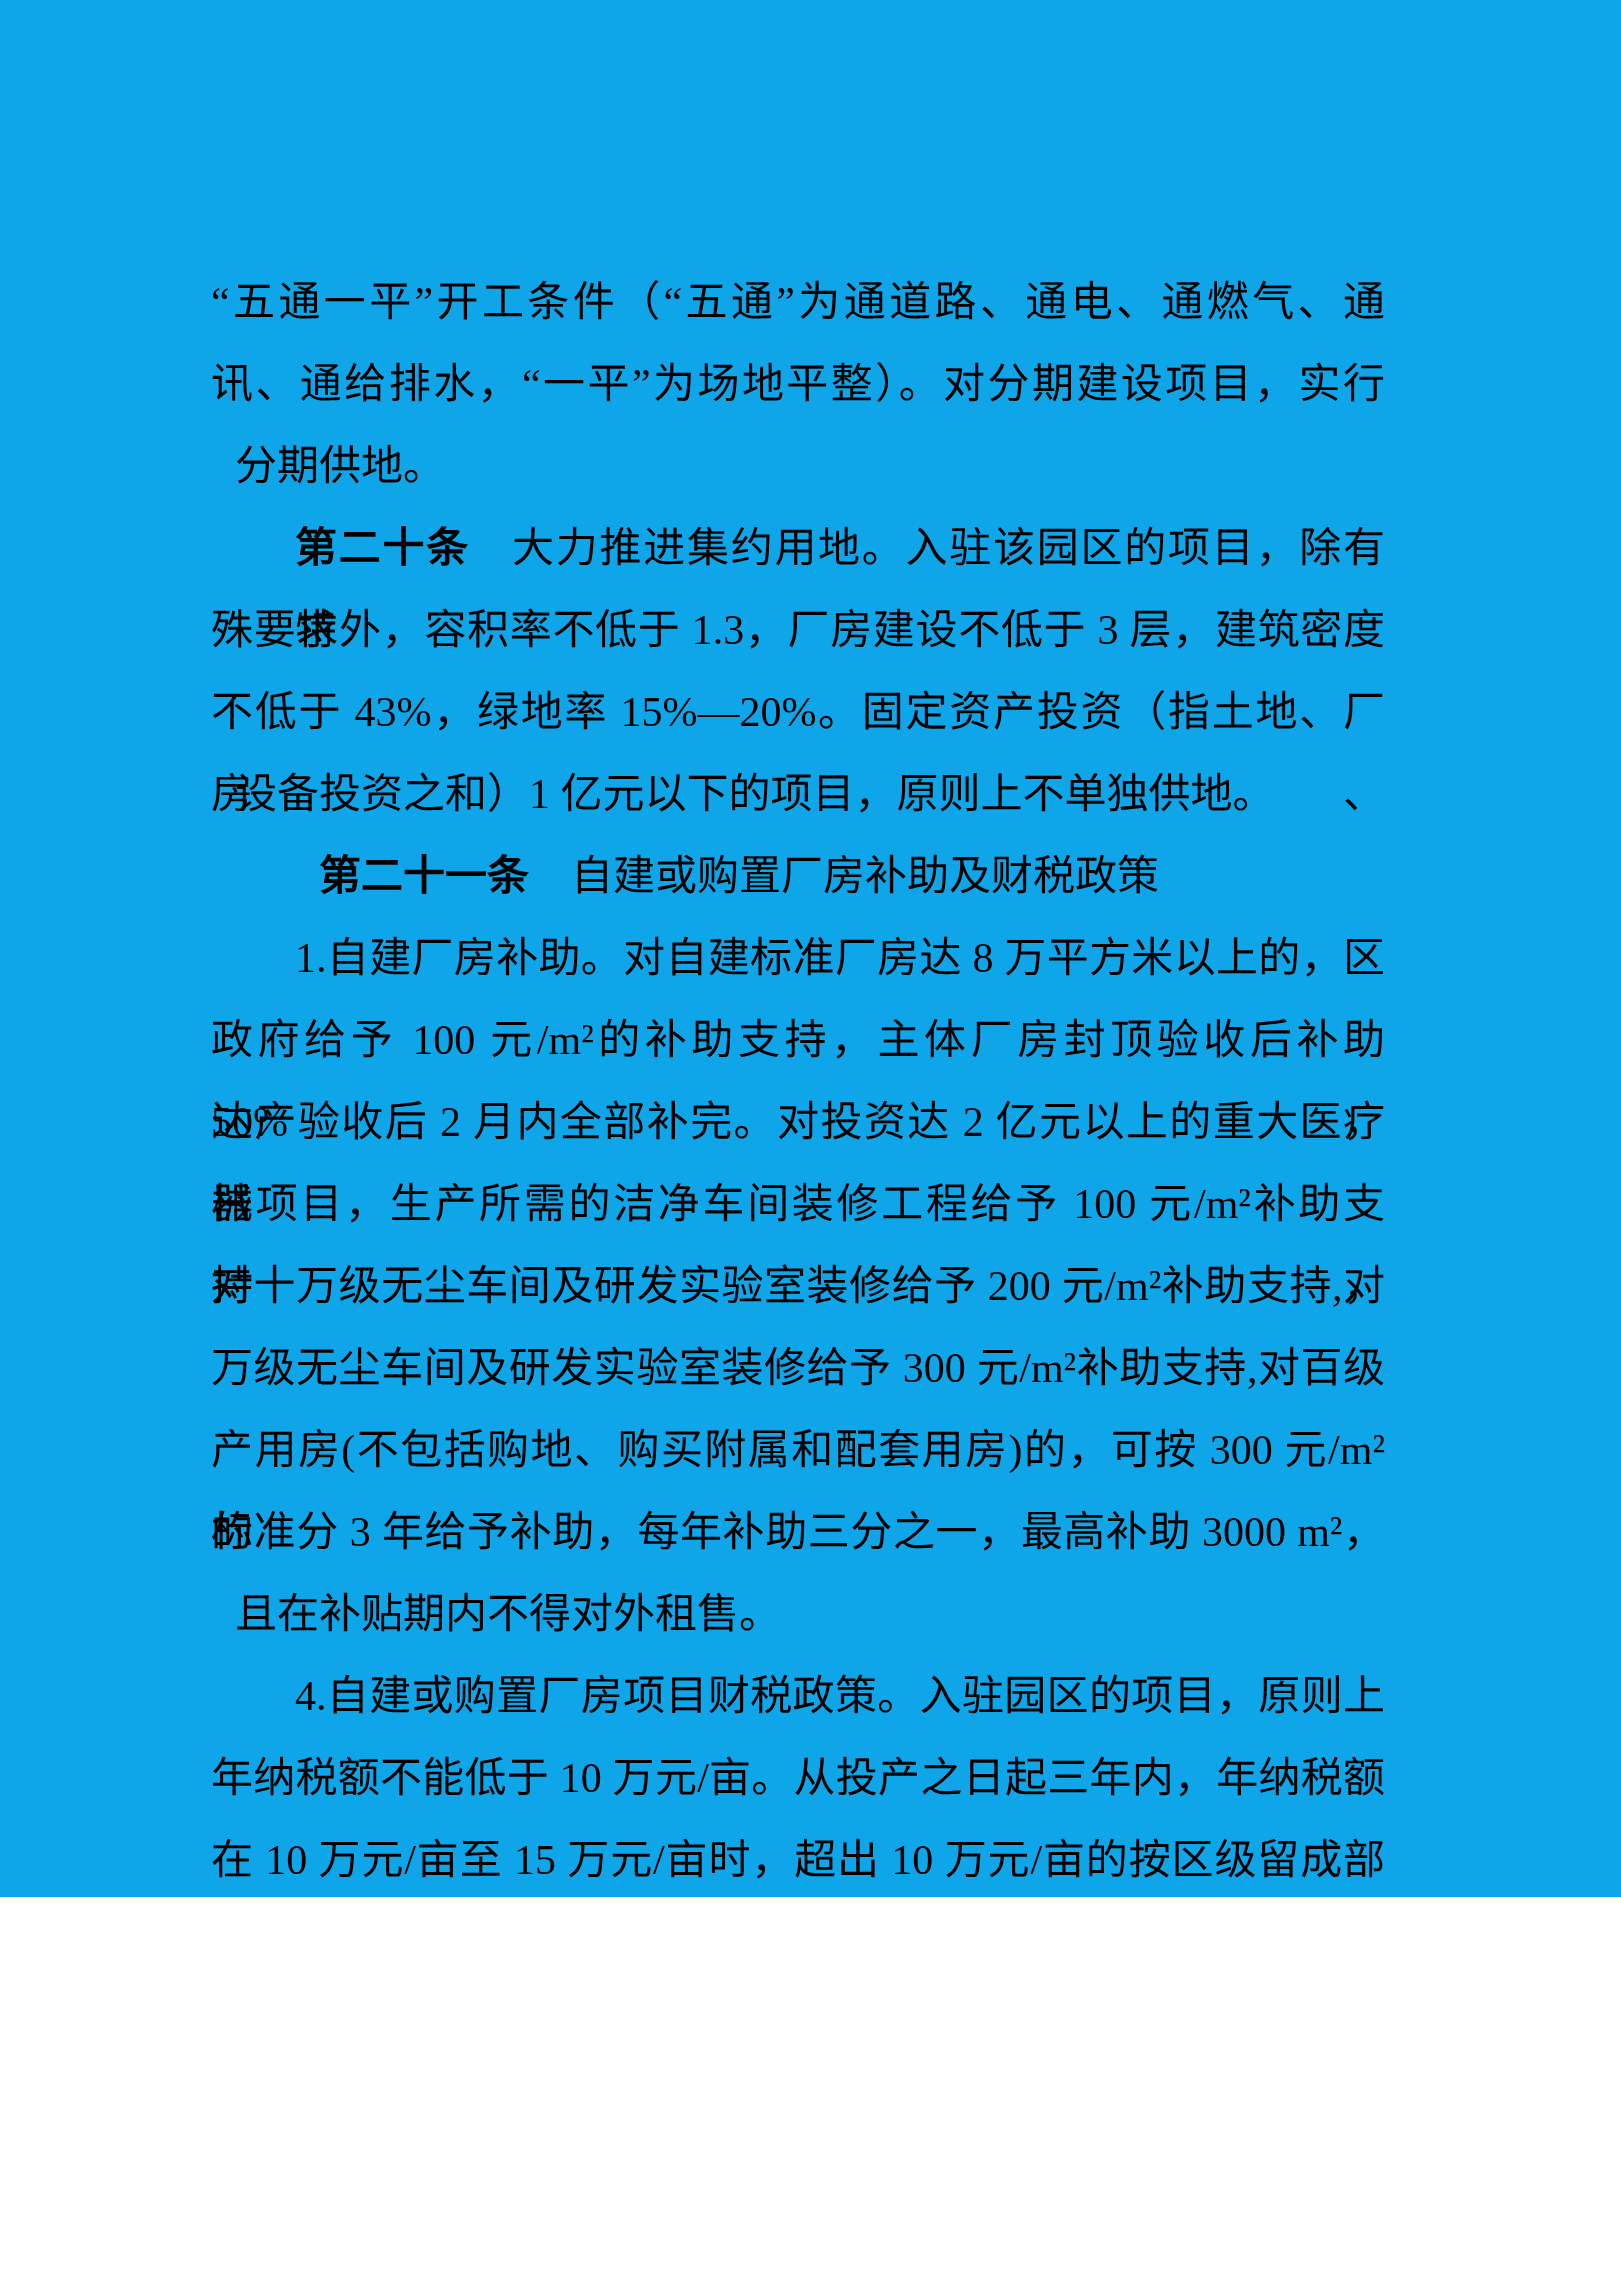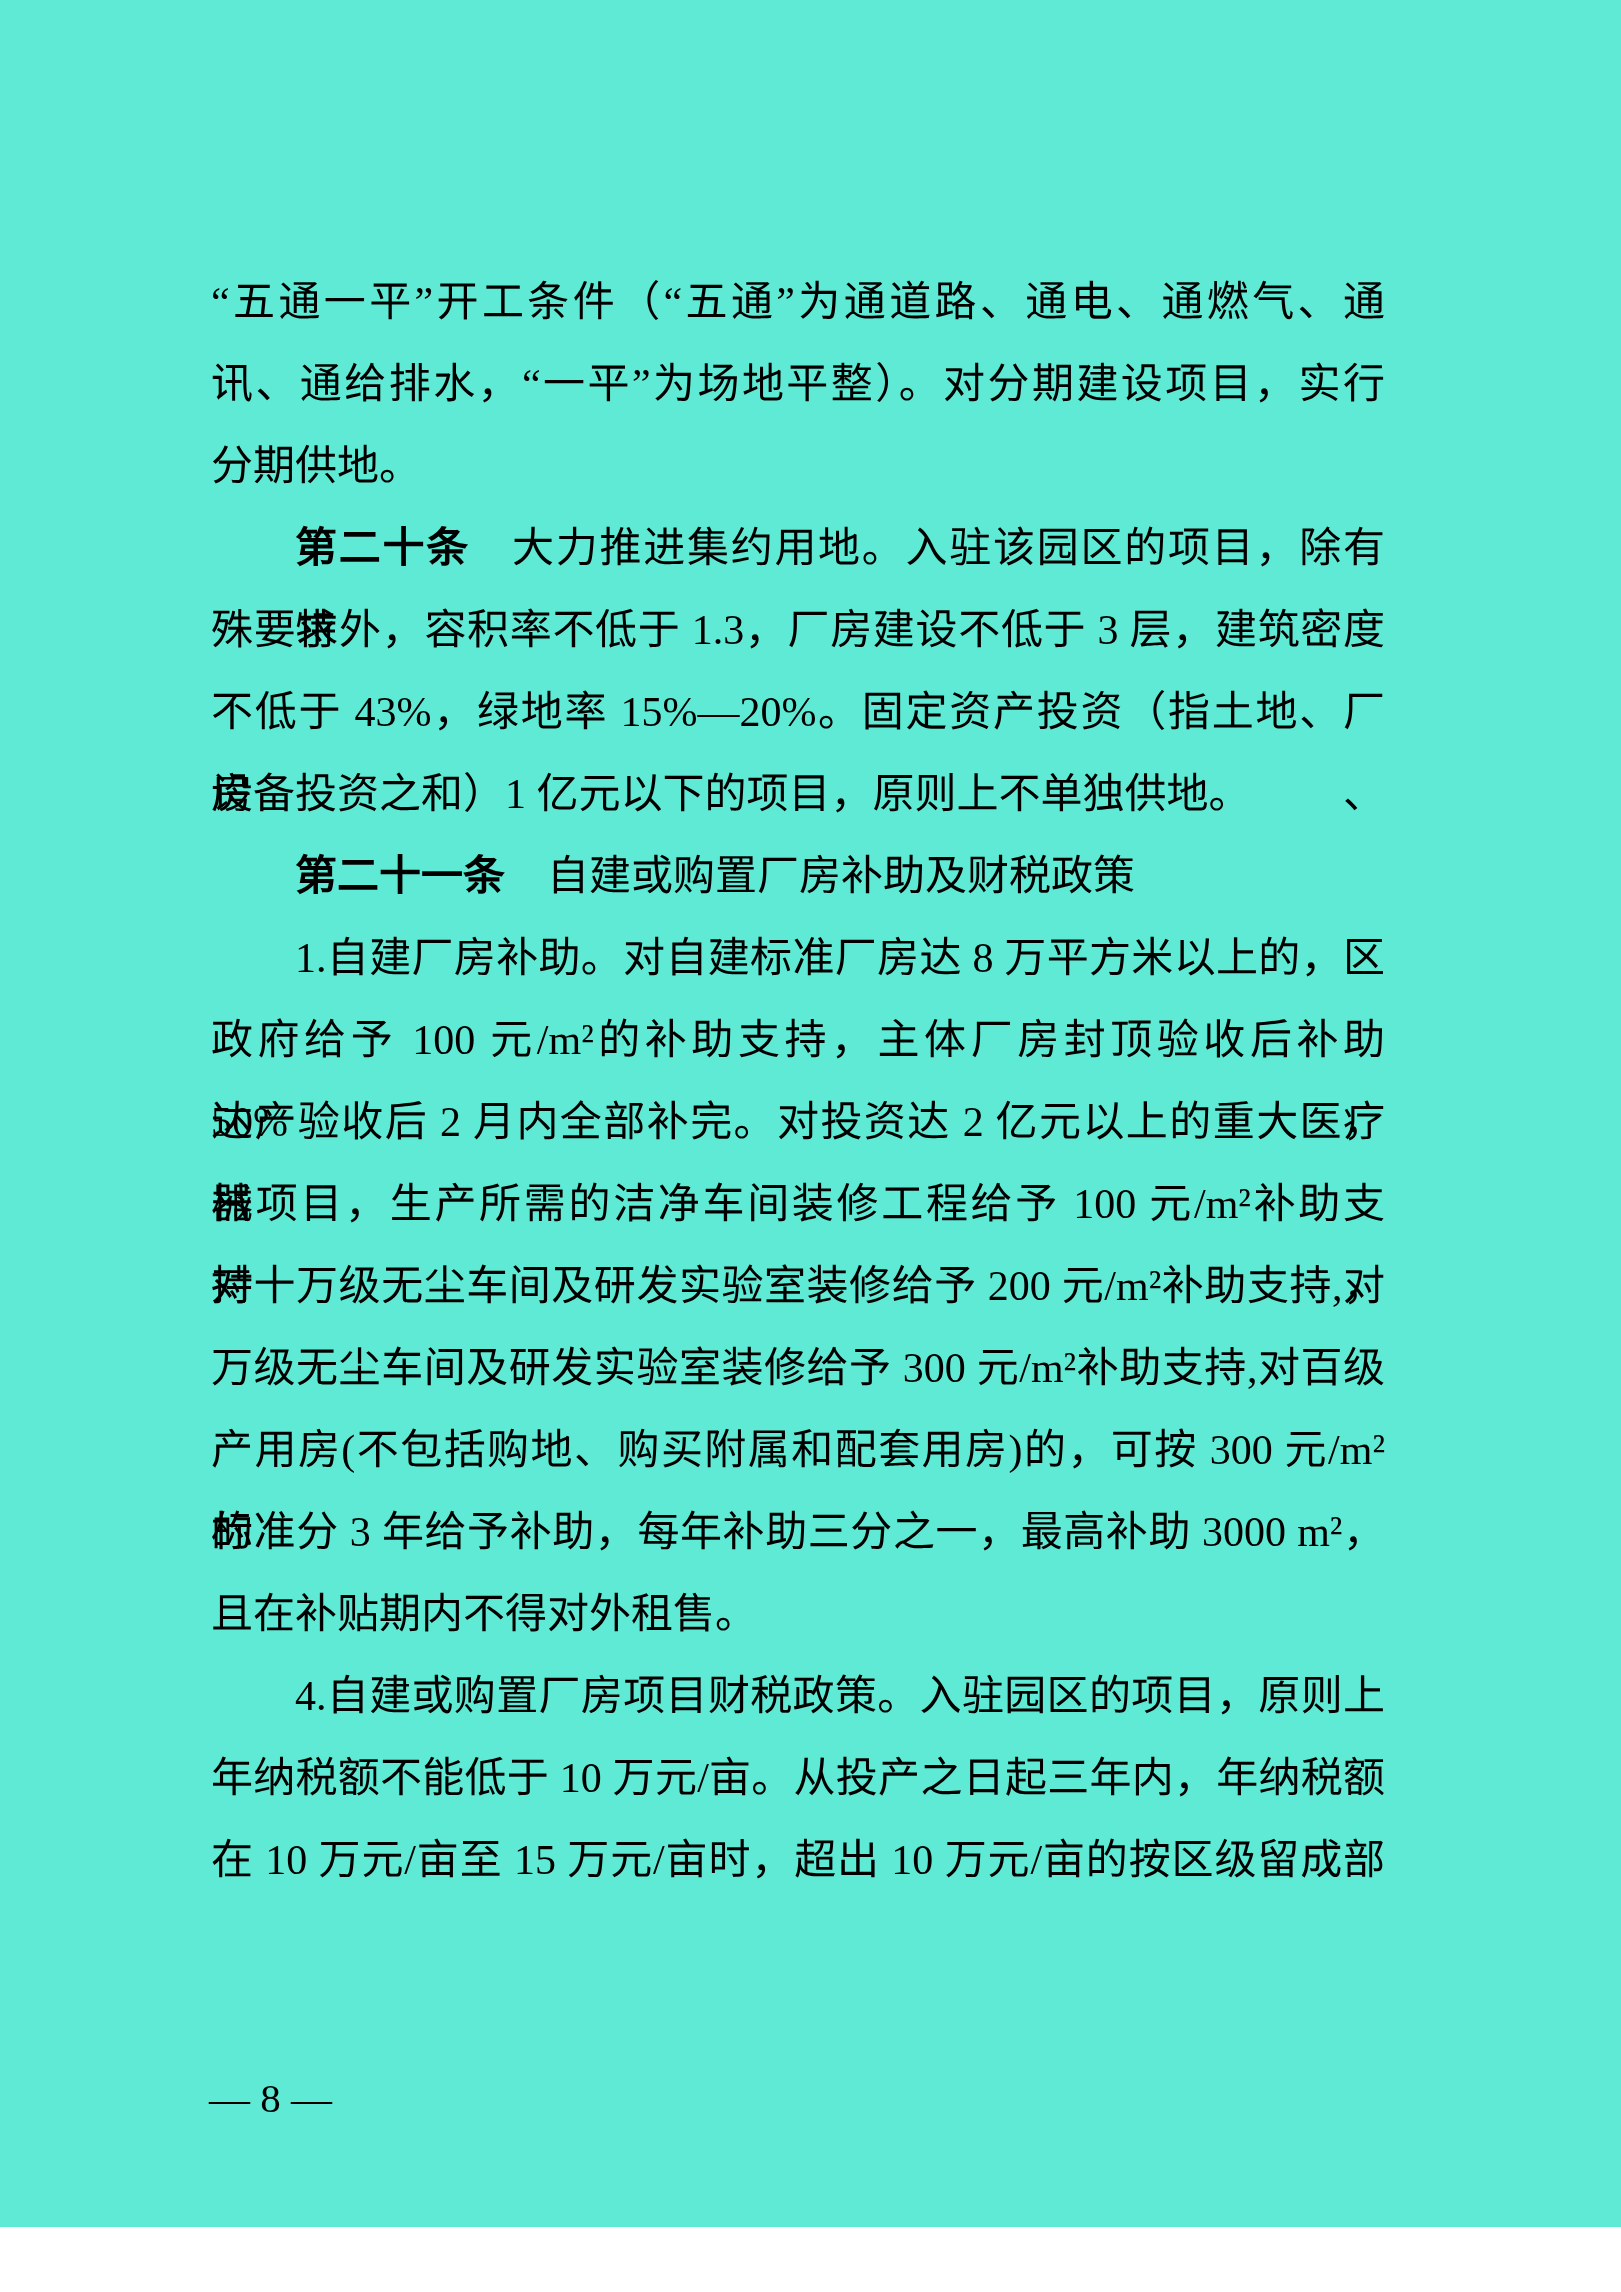--- a/index.html
+++ b/index.html
@@ -5,22 +5,22 @@
   html, body {
     margin: 0;
     padding: 0;
     background: #ffffff;
     color: #000000;
     font-family: "Liberation Serif", "DejaVu Serif", serif;
   }
   .page {
     position: relative;
     width: 1621px;
-    height: 2227px;
-    background: #5eead4;
+    height: 1897px;
+    background: #0ea5e9;
     overflow: hidden;
   }
   .textblock {
     position: absolute;
     left: 211px;
     top: 261px;
     width: 1174px;
   }
   .line {
     height: 82px;
@@ -28,20 +28,21 @@
     font-size: 42px;
     text-align: justify;
     text-align-last: justify;
     text-justify: inter-character;
     overflow: visible;
     white-space: normal;
   }
   .line.last {
     text-align: right;
     text-align-last: left;
+    margin-left: 24px;
   }
   .line.ind {
     padding-left: 84px;
   }
   
   .num {
     font-family: Liberation Sans, sans-serif;
     font-weight: bold;
   }
   

